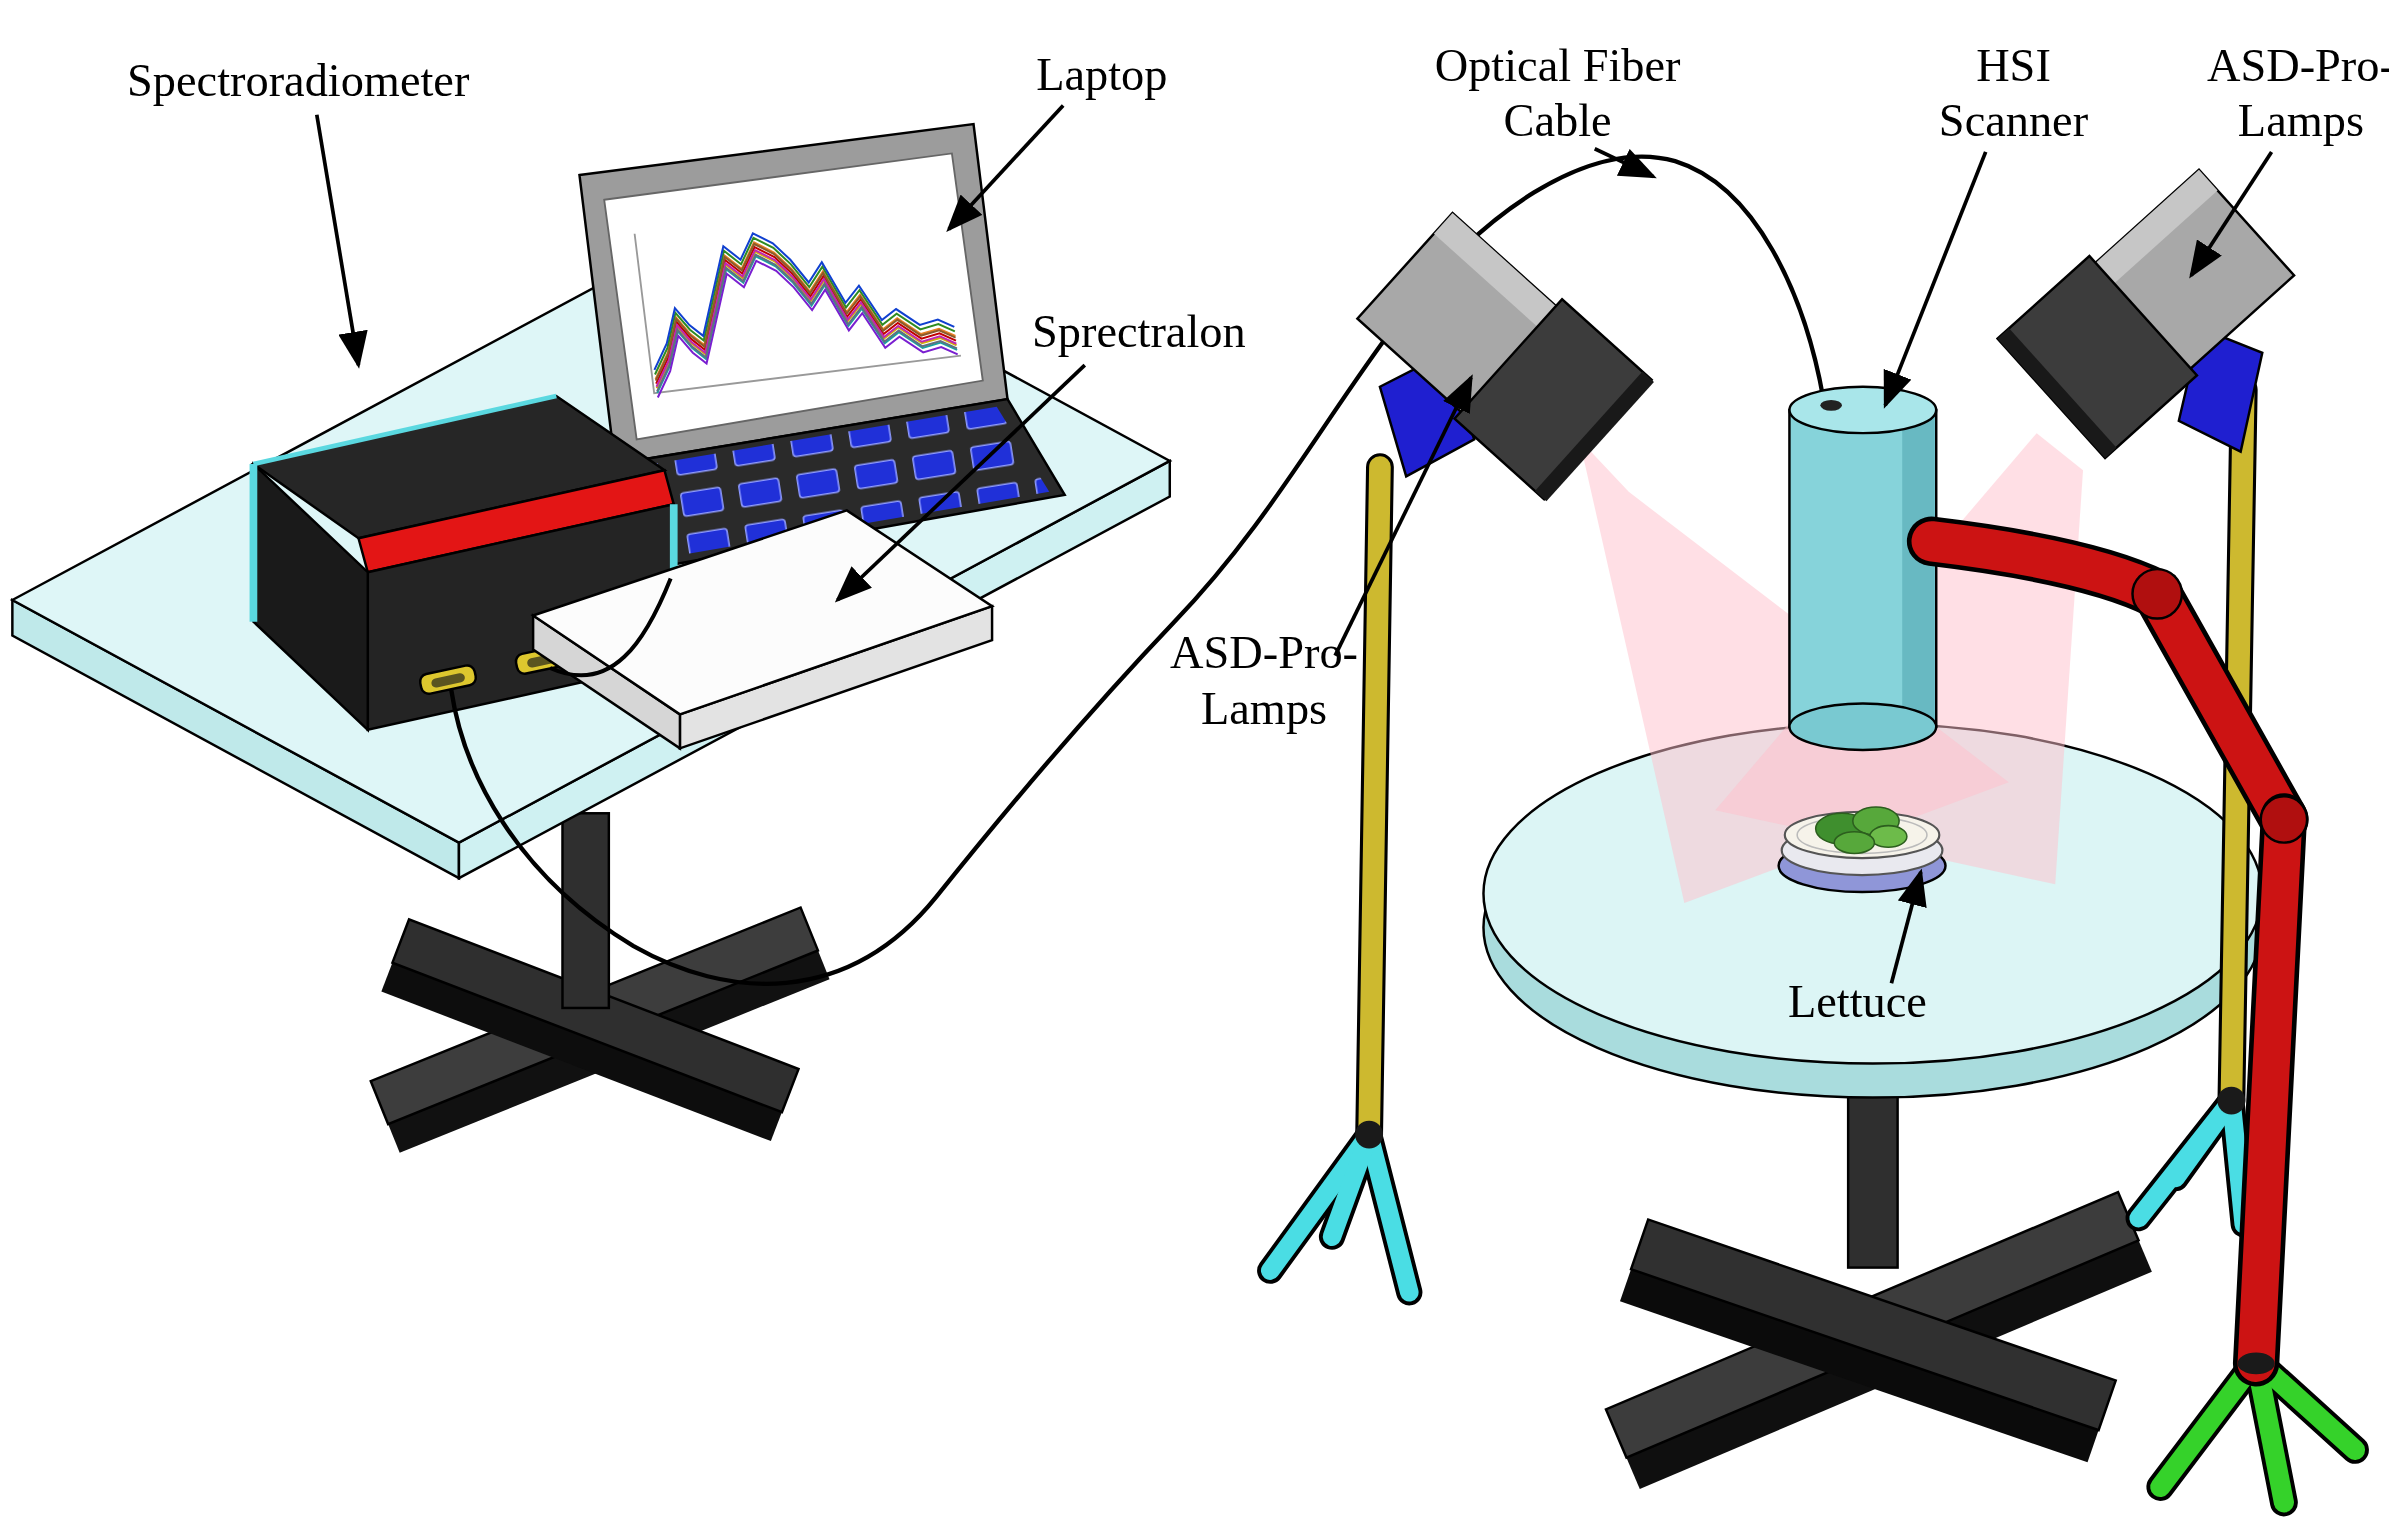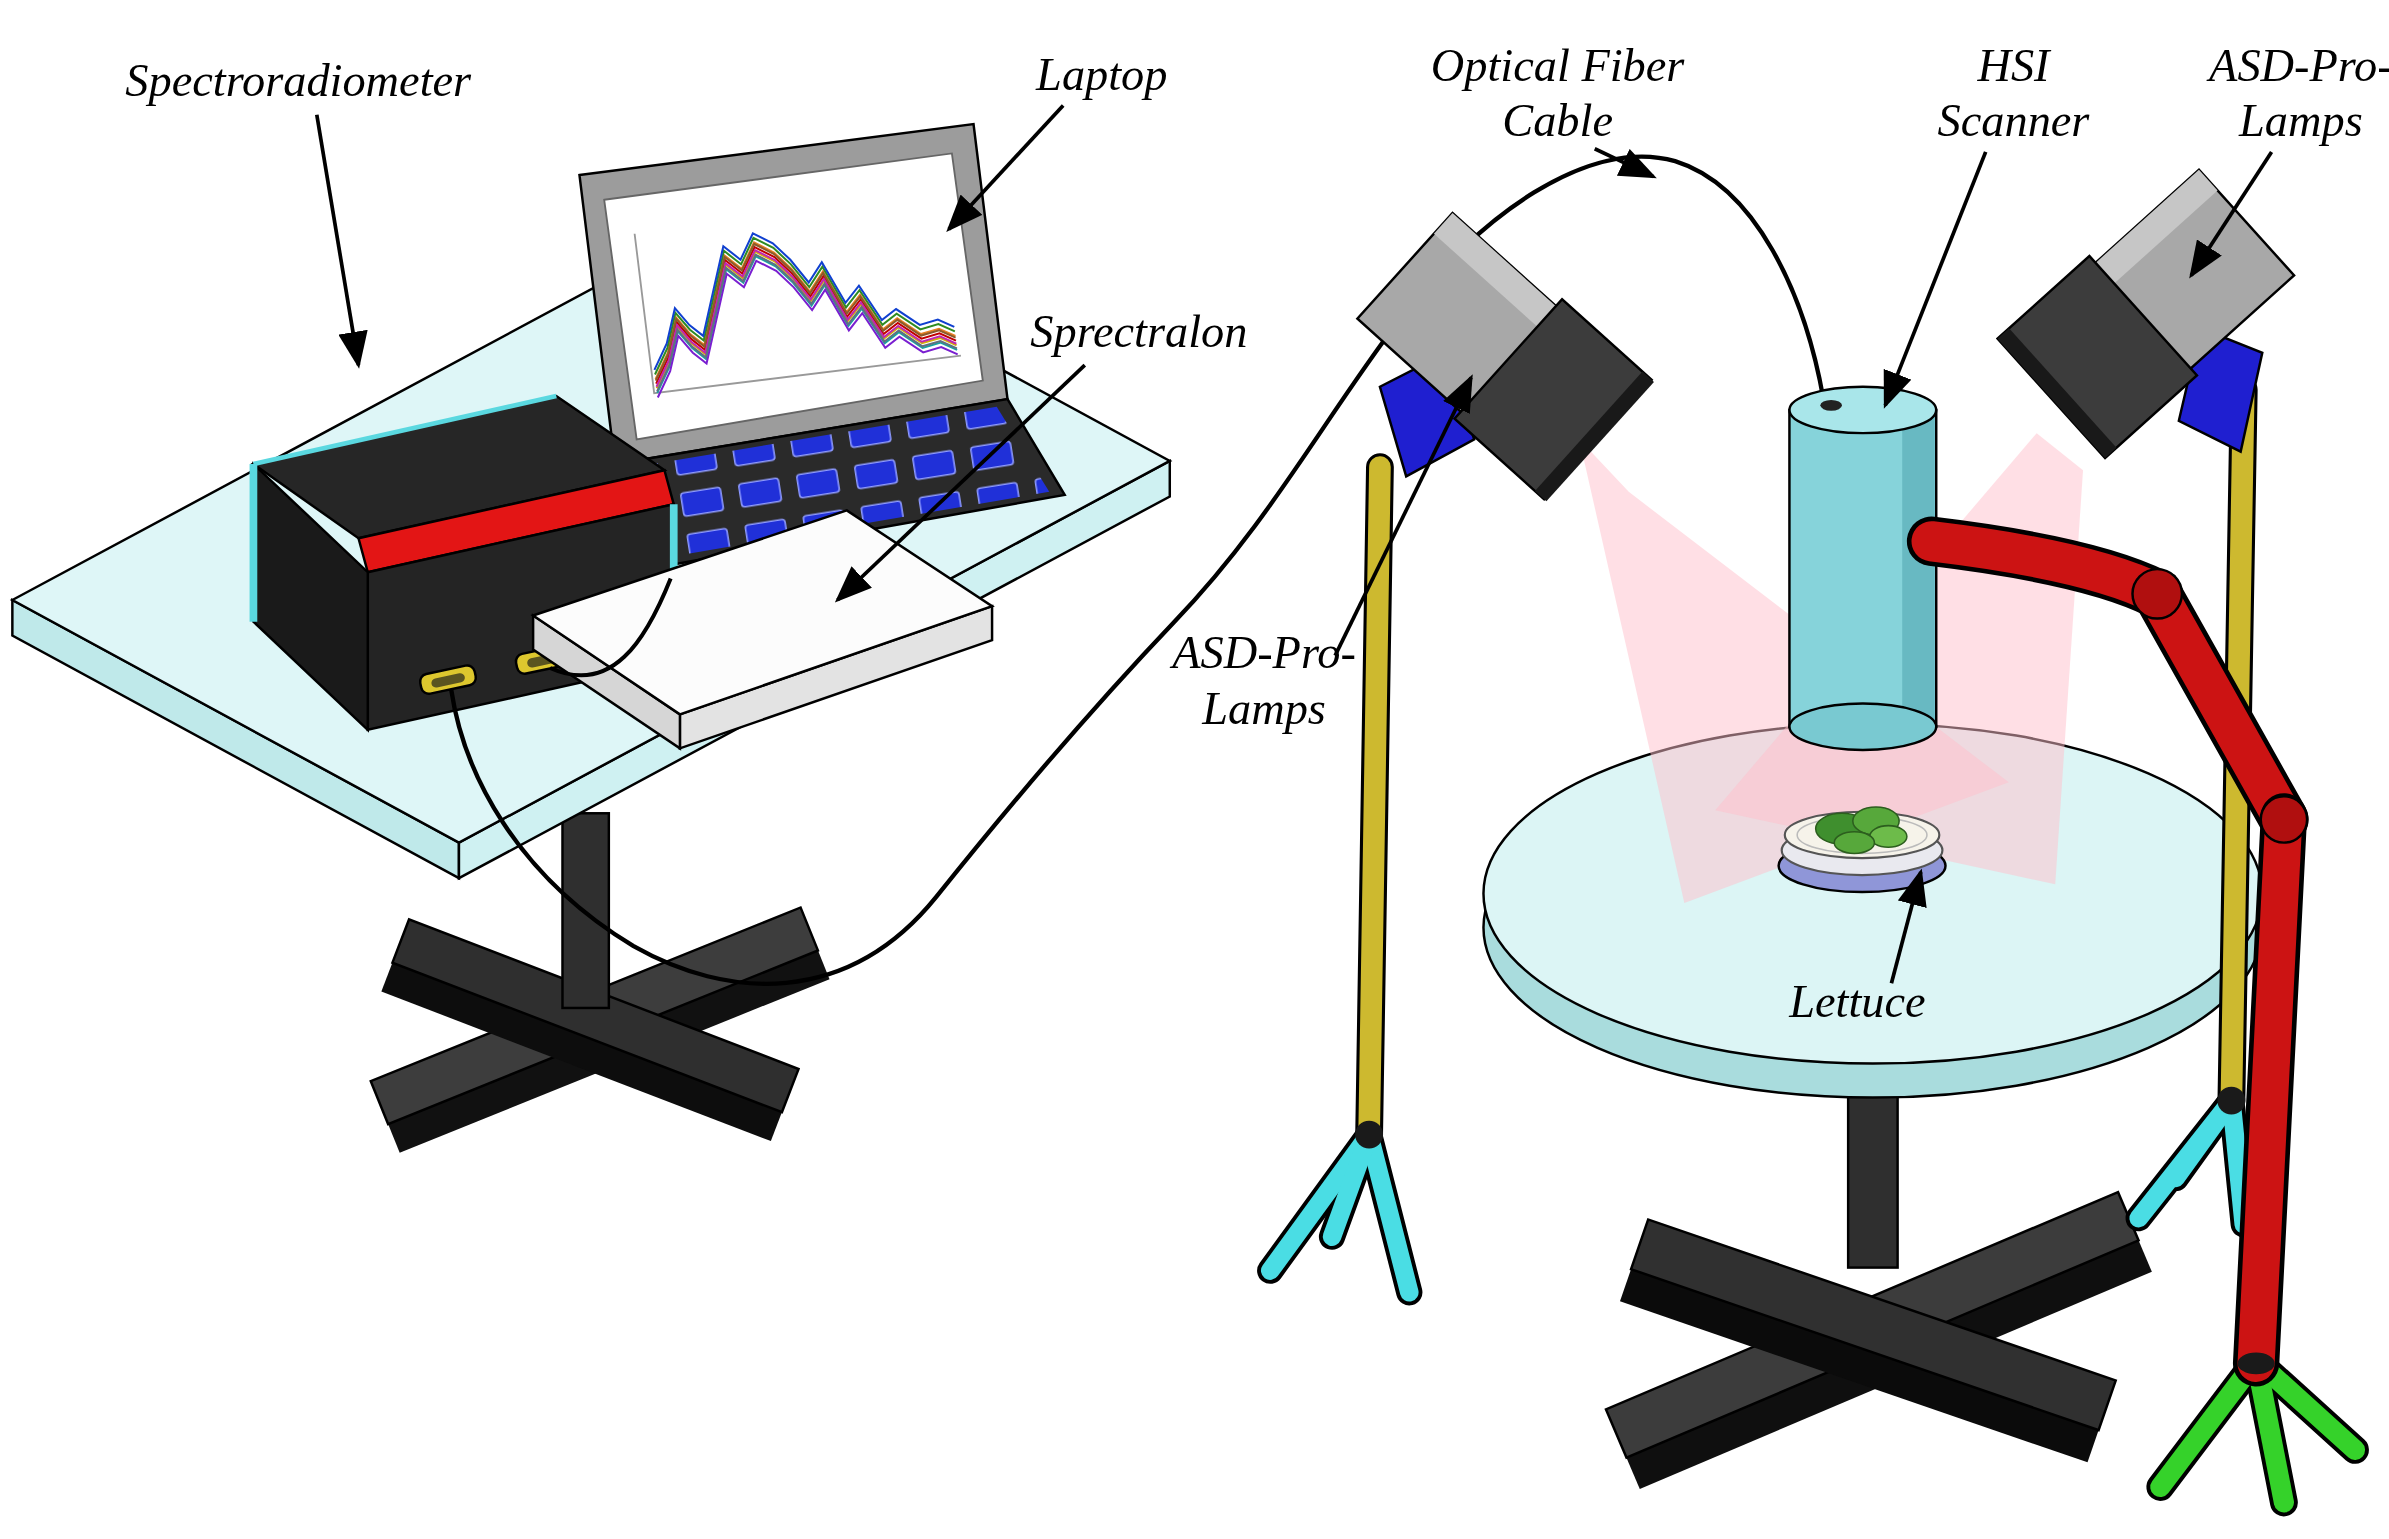--- a/index.html
+++ b/index.html
@@ -1,16 +1,16 @@
 <!DOCTYPE html>
 <html style="font-size:11px"><head>
 <meta charset="utf-8">
 <style>
   html,body{margin:0;padding:0;background:#ffffff;}
-  .stage{width:2389px;height:1540px;background:#ffffff;position:relative;overflow:hidden;font-style:italic;}
+  .stage{width:2389px;height:1540px;background:#ffffff;position:relative;overflow:hidden;}
   svg{display:block;width:100%;height:100%;}
   .lbl{font-family:"Liberation Serif", serif;font-size:30px;fill:#000;text-anchor:middle;}
   .arrow{stroke:#000;stroke-width:2.4;fill:none;marker-end:url(#arrowhead);}
   .outl{stroke:#000;stroke-width:1.6;}
 </style>
 </head>
 <body>
 
 <div class="stage">
 <svg viewBox="0 0 1546 996">

